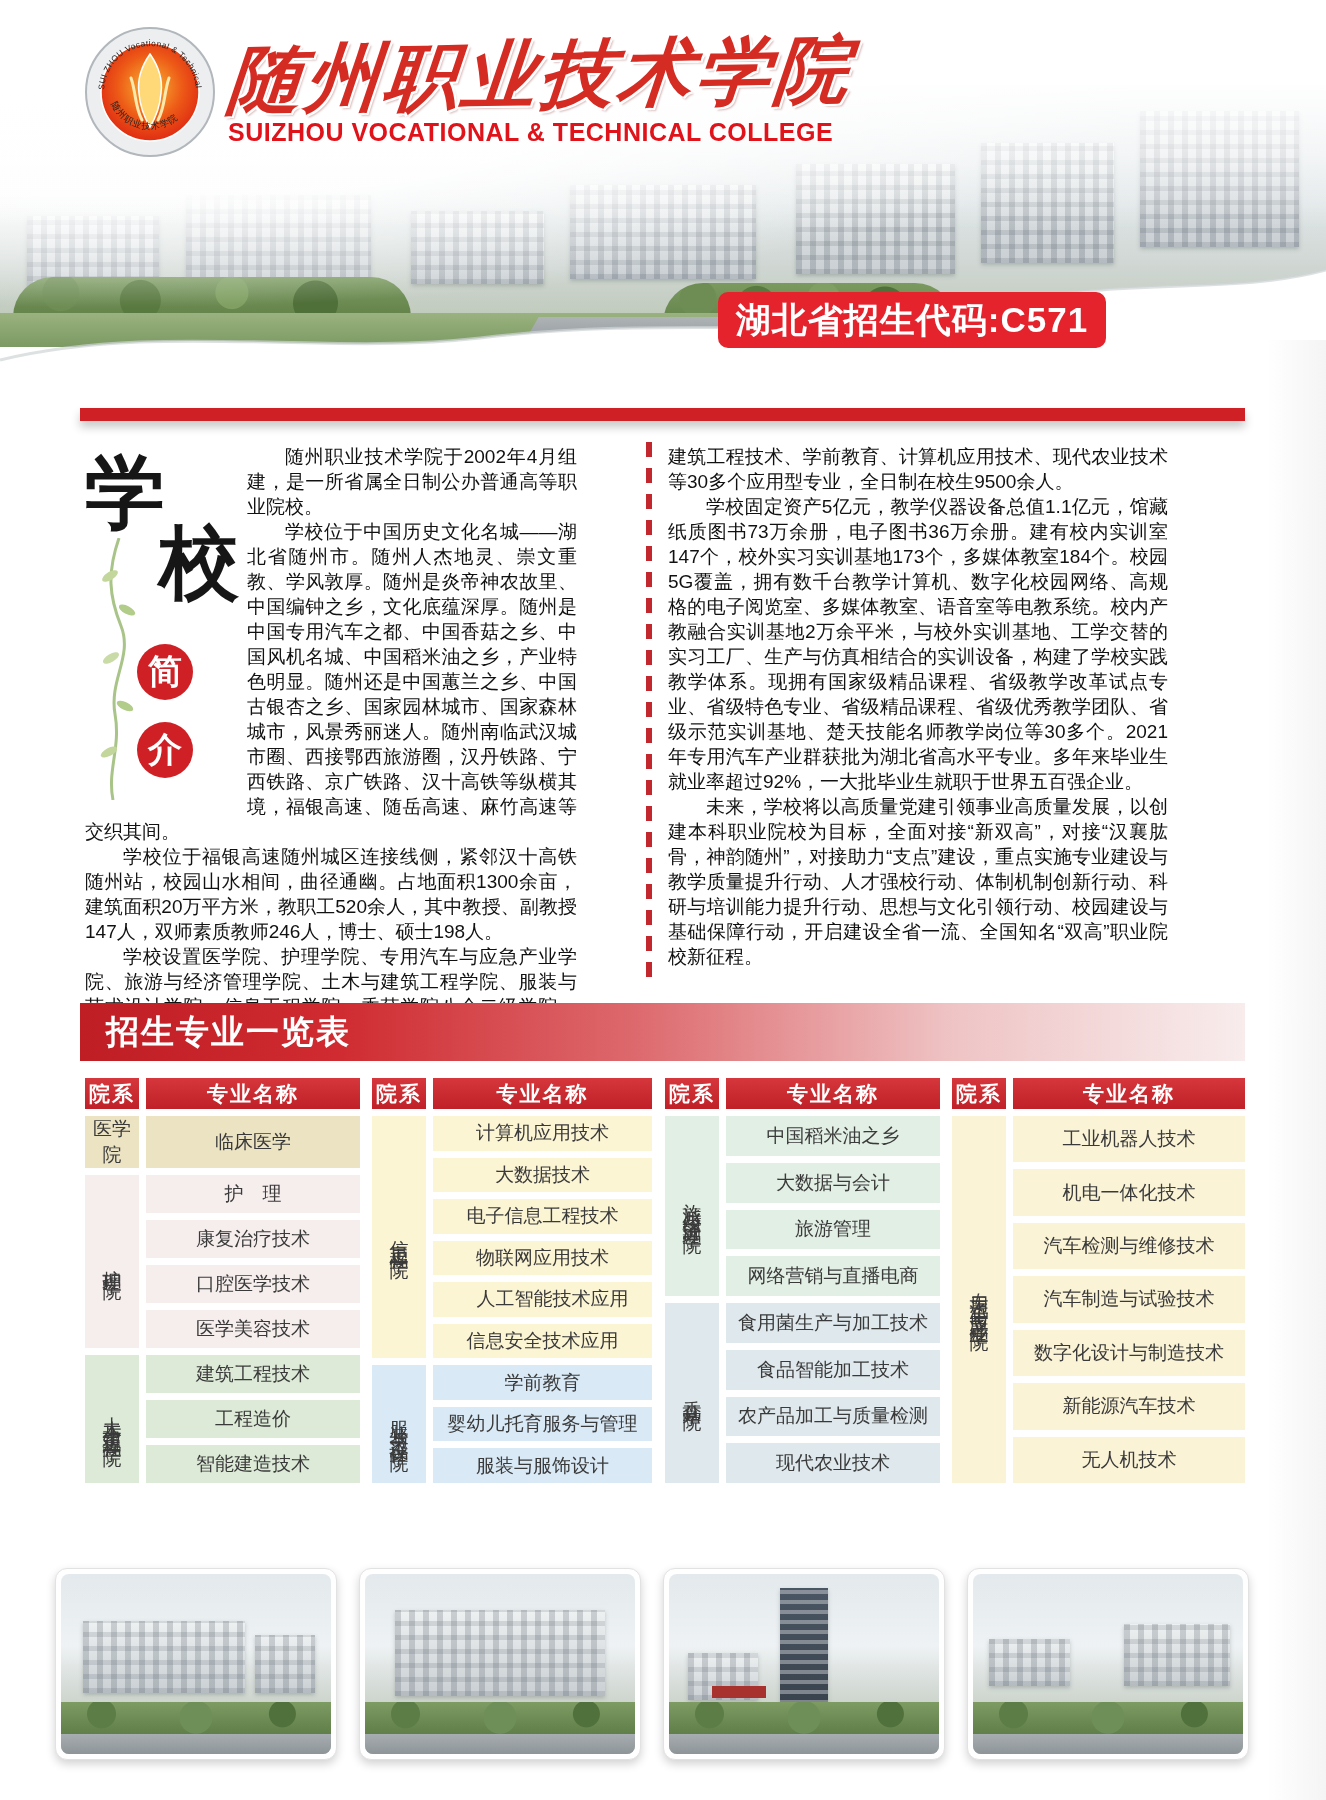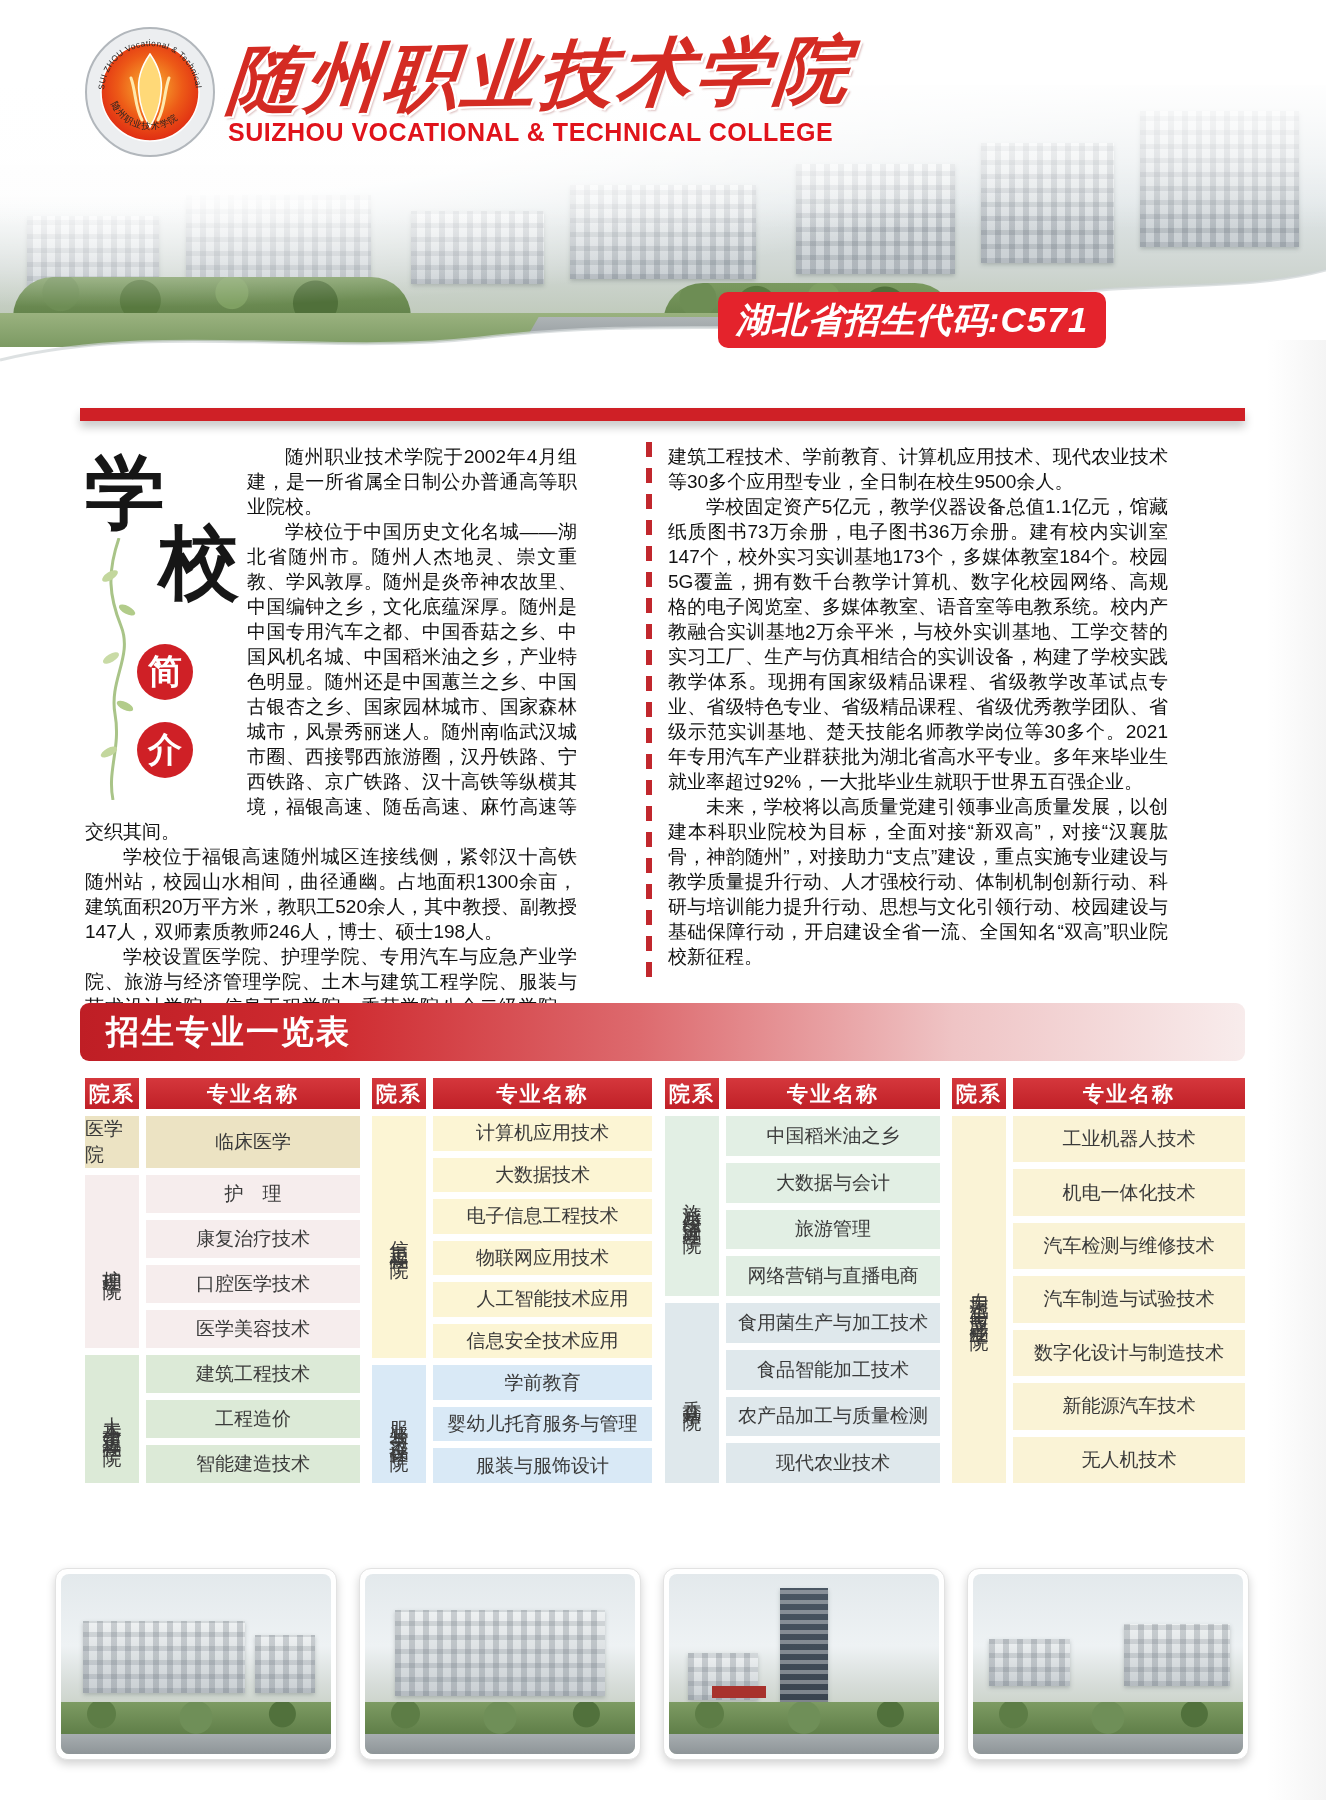--- a/index.html
+++ b/index.html
@@ -26,53 +26,53 @@
   .wave{position:absolute;left:0;top:252px;width:1326px;height:120px;}
   .logo{position:absolute;top:26px;left:84px;width:132px;height:132px;}
   .cn-title{position:absolute;top:26px;left:228px;width:620px;font-size:74px;font-weight:700;
       color:#d42b23;font-family:"DejaVu Serif",serif;font-style:italic;letter-spacing:4px;white-space:nowrap;
       text-shadow:2px 2px 0 #fff,-2px -2px 0 #fff,2px -2px 0 #fff,-2px 2px 0 #fff,3px 3px 2px rgba(120,0,0,.25);
       transform:skewX(-6deg) rotate(-1deg);}
   .en-title{position:absolute;top:118px;left:228px;font-size:25px;font-weight:700;color:#e0131b;
       letter-spacing:.5px;white-space:nowrap;text-shadow:1px 1px 0 #fff,-1px -1px 0 #fff;}
   .code-badge{position:absolute;top:292px;left:718px;width:388px;height:56px;background:#e4232c;
       border-radius:10px;color:#fff;font-size:35px;font-weight:700;display:flex;align-items:center;
-      justify-content:center;letter-spacing:1px;font-style:italic;}
+      justify-content:center;letter-spacing:1px;}
   .red-rule{position:absolute;top:408px;left:80px;width:1165px;height:13px;background:#cf2026;
       box-shadow:0 6px 10px rgba(0,0,0,.22);}
   
   .intro{position:absolute;top:436px;left:80px;width:1165px;height:566px;}
   .col-left{position:absolute;left:5px;top:8px;width:492px;}
   .col-right{position:absolute;left:588px;top:8px;width:500px;}
   .divider{position:absolute;left:566px;top:6px;bottom:14px;width:6px;
       background:repeating-linear-gradient(180deg,#c1272d 0 15px,rgba(0,0,0,0) 15px 26px);}
   .intro p{margin:0;font-size:19px;line-height:25px;text-align:justify;color:#111;}
   .indent{text-indent:2em;}
   .art{float:left;width:148px;height:358px;position:relative;margin:2px 14px 2px 0;}
   .art .ch{position:absolute;font-family:"DejaVu Serif",serif;font-weight:700;font-size:80px;color:#161616;line-height:1;}
   .ch1{left:0;top:6px;} .ch2{left:74px;top:76px;}
   .vine{position:absolute;left:12px;top:92px;}
   .badge-circle{position:absolute;left:52px;width:56px;height:56px;border-radius:50%;background:#cf2026;
       color:#fff;font-size:34px;font-weight:700;display:flex;align-items:center;justify-content:center;}
   .bc1{top:198px;} .bc2{top:276px;}
   
-  .banner{position:absolute;top:1003px;left:80px;width:1165px;height:58px;border-radius:9px;
+  .banner{position:absolute;top:1003px;left:80px;width:1165px;height:58px;border-radius:0;
       background:linear-gradient(90deg,#bf1e25 0%,#cf2b30 22%,#dd6a6e 48%,#efc4c5 75%,#f8ecec 100%);
       display:flex;align-items:center;}
   .banner span{color:#fff;font-size:33px;font-weight:700;padding-left:26px;letter-spacing:2px;}
   
   .mtable{position:absolute;top:1078px;left:80px;width:1165px;height:405px;}
   .tgroup{position:absolute;top:0;bottom:0;}
   .tg1{left:5px;width:275px;} .tg2{left:292px;width:280px;} .tg3{left:585px;width:275px;} .tg4{left:872px;width:293px;}
   .ghead{display:flex;gap:7px;height:31px;}
   .hcell{background:linear-gradient(#d5373c,#c02027);color:#fff;font-size:21px;font-weight:700;
       display:flex;align-items:center;justify-content:center;letter-spacing:2px;}
   .hdept{width:54px;} .hmajor{flex:1;}
   .gbody{position:absolute;left:0;right:0;top:38px;bottom:0;display:grid;grid-template-columns:54px 1fr;gap:7px;}
-  .rows8{grid-template-rows:repeat(8,1fr);} .rows9{grid-template-rows:repeat(9,1fr);text-align:center;} .rows7{grid-template-rows:repeat(7,1fr);}
+  .rows8{grid-template-rows:repeat(8,1fr);text-align:center;} .rows9{grid-template-rows:repeat(9,1fr);text-align:center;} .rows7{grid-template-rows:repeat(7,1fr);}
   .cell{display:flex;align-items:center;justify-content:center;font-size:19px;color:#3a3a3a;}
   .vtext{writing-mode:vertical-rl;letter-spacing:4px;line-height:1.25;}
   .beige{background:#ece3c3;} .pink{background:#f6eded;} .green{background:#dcead7;}
   .yellow{background:#fcf5d4;} .blue{background:#d9e9f6;} .green2{background:#e2efe4;}
   .bluegray{background:#dfe8ec;} .yellow2{background:#faf3d6;}
   
   .photos{position:absolute;top:1568px;left:55px;width:1216px;display:flex;gap:22px;}
   .pcard{width:282px;height:192px;background:#fff;border:1px solid #e2e2e2;border-radius:12px;
       box-shadow:0 4px 10px rgba(0,0,0,.18);padding:5px;box-sizing:border-box;}
   .ph-img{position:relative;width:100%;height:100%;border-radius:8px;overflow:hidden;

